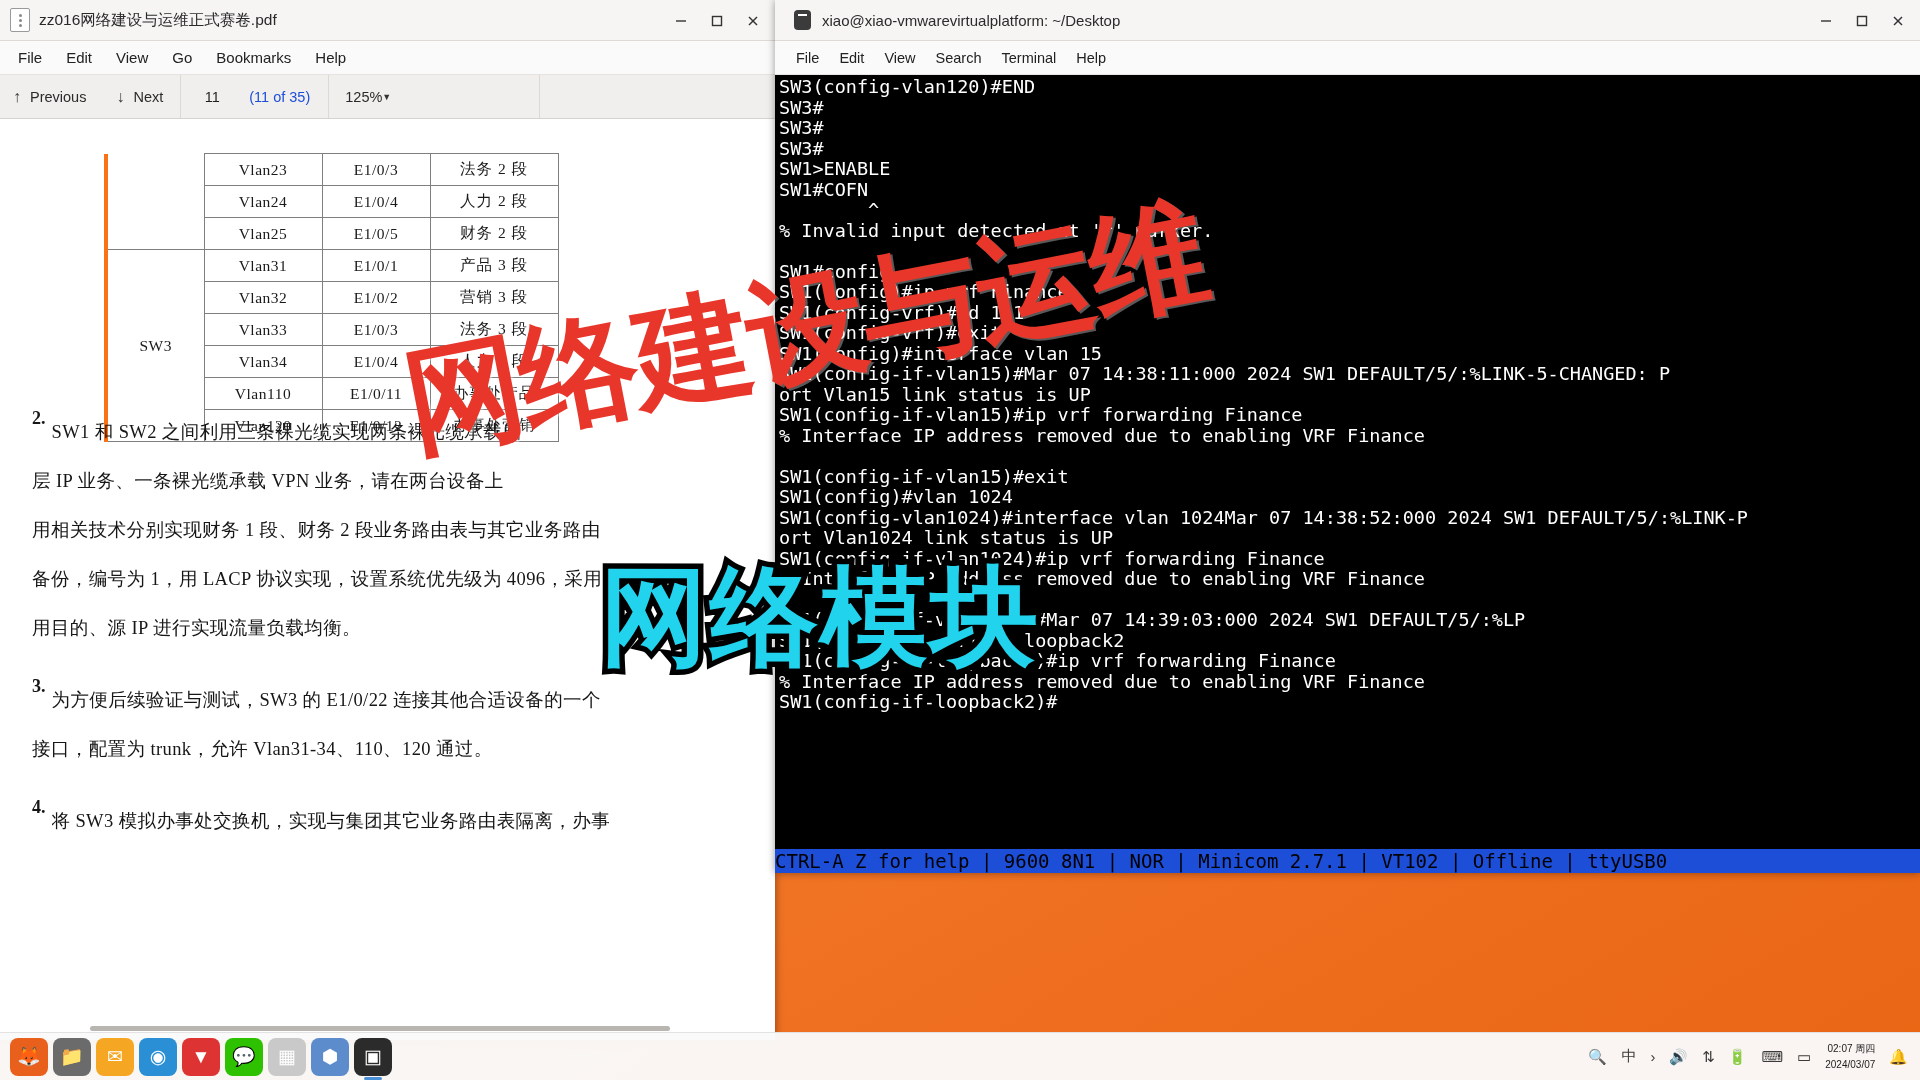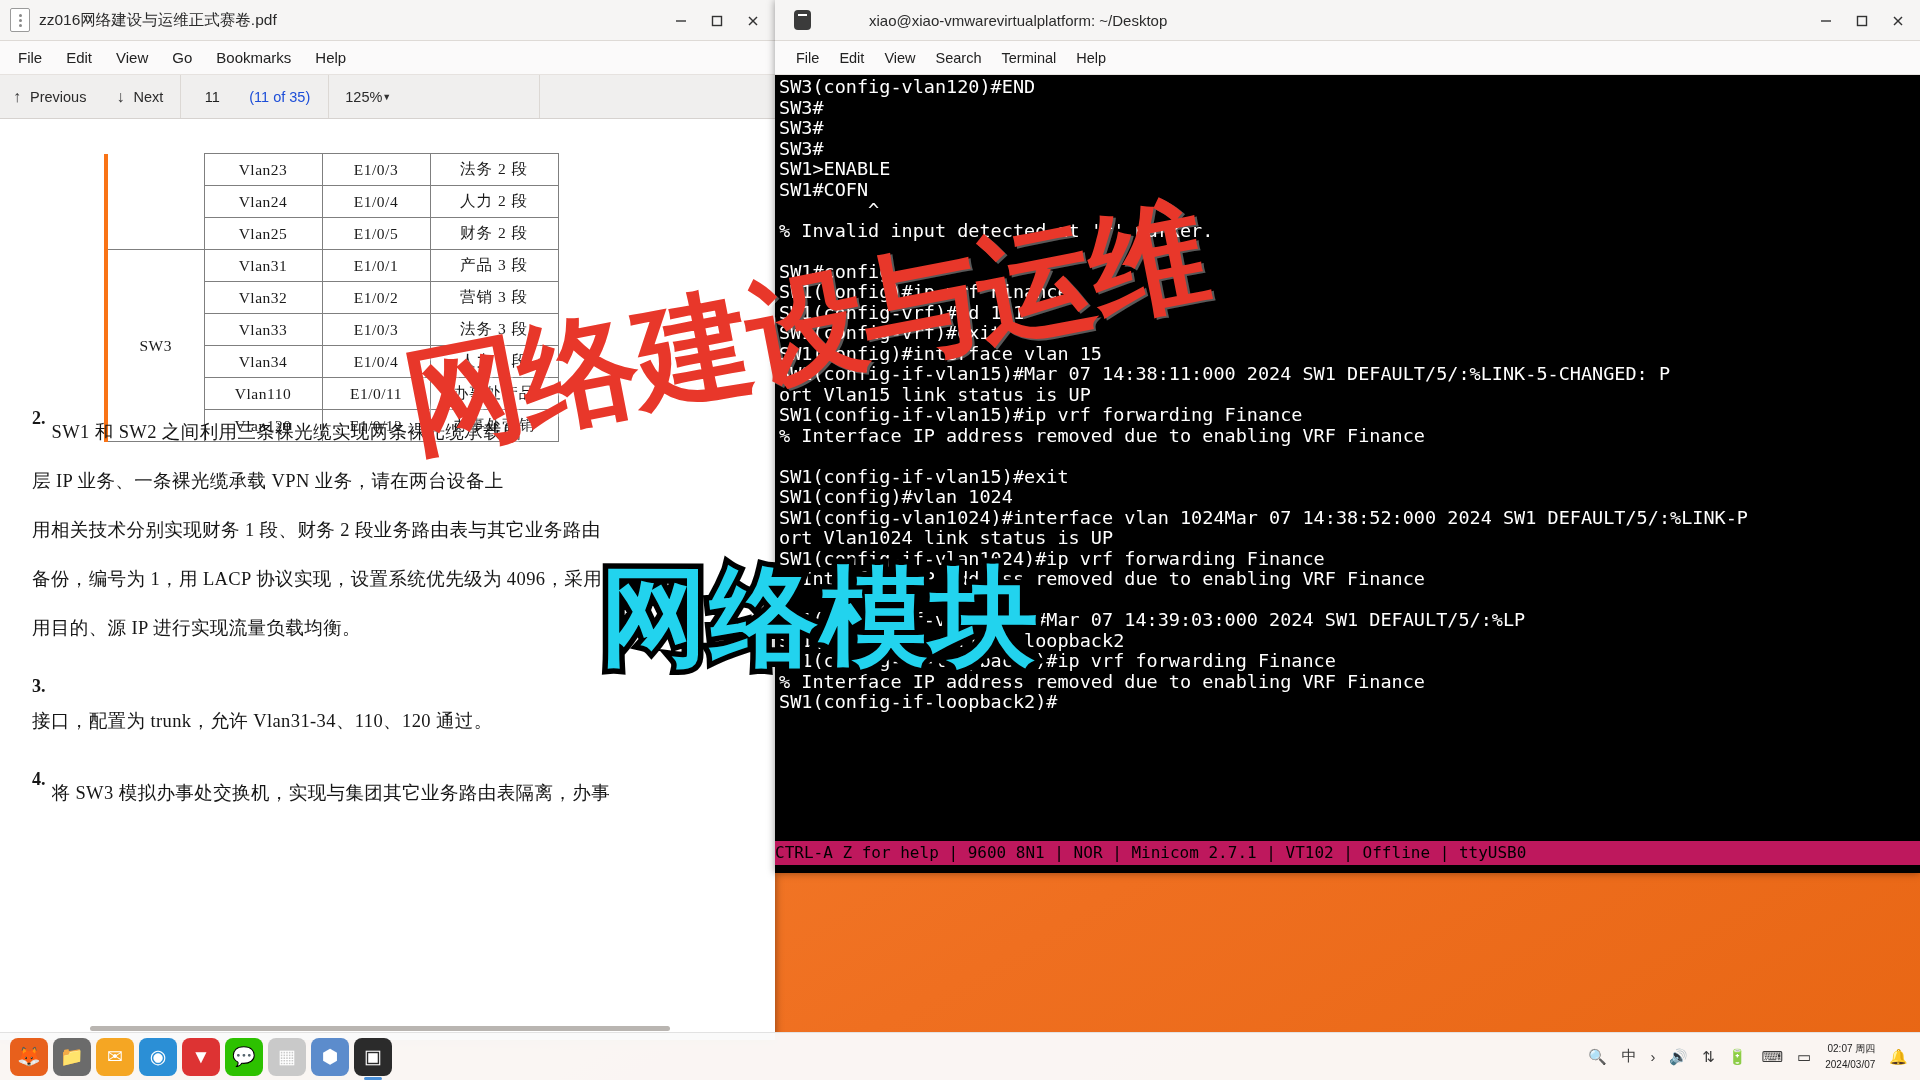--- a/index.html
+++ b/index.html
@@ -117,21 +117,21 @@
   }
 
   
   .term-window {
     position: absolute; left: 775px; top: 0; width: 1145px; height: 873px;
     background: #ffffff; overflow: hidden;
     box-shadow: 0 0 8px rgba(0,0,0,.4);
   }
   .term-titlebar {
     height: 41px; background: #f6f5f4; border-bottom: 1px solid #dedad6;
-    display: flex; align-items: center; position: relative; gap: 47px;
+    display: flex; align-items: center; position: relative;
   }
   .term-tab-icon {
     width: 17px; height: 20px; margin-left: 19px; margin-right: 11px;
     background: #3b3b3b; border-radius: 4px; position: relative; flex: 0 0 auto;
   }
   .term-tab-icon::after {
     content: ""; position: absolute; left: 4px; top: 4px; width: 9px; height: 2px; background: #fff;
   }
   .term-title { font-size: 15px; color: #2b2b2b; white-space: nowrap; }
 
@@ -145,24 +145,24 @@
     position: absolute; left: 0; top: 75px; right: 0; bottom: 0;
     background: #000; color: #fff;
     font-family: "DejaVu Sans Mono", "Liberation Mono", monospace;
     font-size: 18.5px; line-height: 20.5px;
     padding: 2px 0 0 4px;
     white-space: pre;
     overflow: hidden;
   }
   .term-screen .ln { height: 20.5px; }
   .term-statusbar {
-    position: absolute; left: 0; bottom: 8px; width: 100%; height: 24px;
-    background: #be185d; color: #000;
+    position: absolute; left: 0; bottom: 0; width: 100%; height: 24px;
+    background: #1d4ed8; color: #000;
     font-family: "DejaVu Sans Mono", "Liberation Mono", monospace;
-    font-size: 16px; line-height: 24px;
+    font-size: 19px; line-height: 24px;
     white-space: pre; overflow: hidden;
   }
 
   
   .wm { position: absolute; pointer-events: none; user-select: none; }
   .wm-red {
     left: 400px; top: 250px;
     font-family: "DejaVu Sans", sans-serif;
     font-weight: bold;
     font-size: 118px;
@@ -346,20 +346,21 @@
         <div class="pdf-item">
           <span class="num">2.</span>
           <span class="txt">SW1 和 SW2 之间利用三条裸光缆实现两条裸光缆承载底</span>
         </div>
         <div class="pdf-line">层 IP 业务、一条裸光缆承载 VPN 业务，请在两台设备上</div>
         <div class="pdf-line">用相关技术分别实现财务 1 段、财务 2 段业务路由表与其它业务路由</div>
         <div class="pdf-line">备份，编号为 1，用 LACP 协议实现，设置系统优先级为 4096，采用</div>
         <div class="pdf-line">用目的、源 IP 进行实现流量负载均衡。</div>
         <div class="pdf-item">
           <span class="num">3.</span>
+          <span class="txt">为方便后续验证与测试，SW3 的 E1/0/22 连接其他合适设备的一个</span>
         </div>
         <div class="pdf-line">接口，配置为 trunk，允许 Vlan31-34、110、120 通过。</div>
         <div class="pdf-item">
           <span class="num">4.</span>
           <span class="txt">将 SW3 模拟办事处交换机，实现与集团其它业务路由表隔离，办事</span>
         </div>
       </div>
 
       <div class="pdf-hscroll">
         <div class="thumb"></div>

